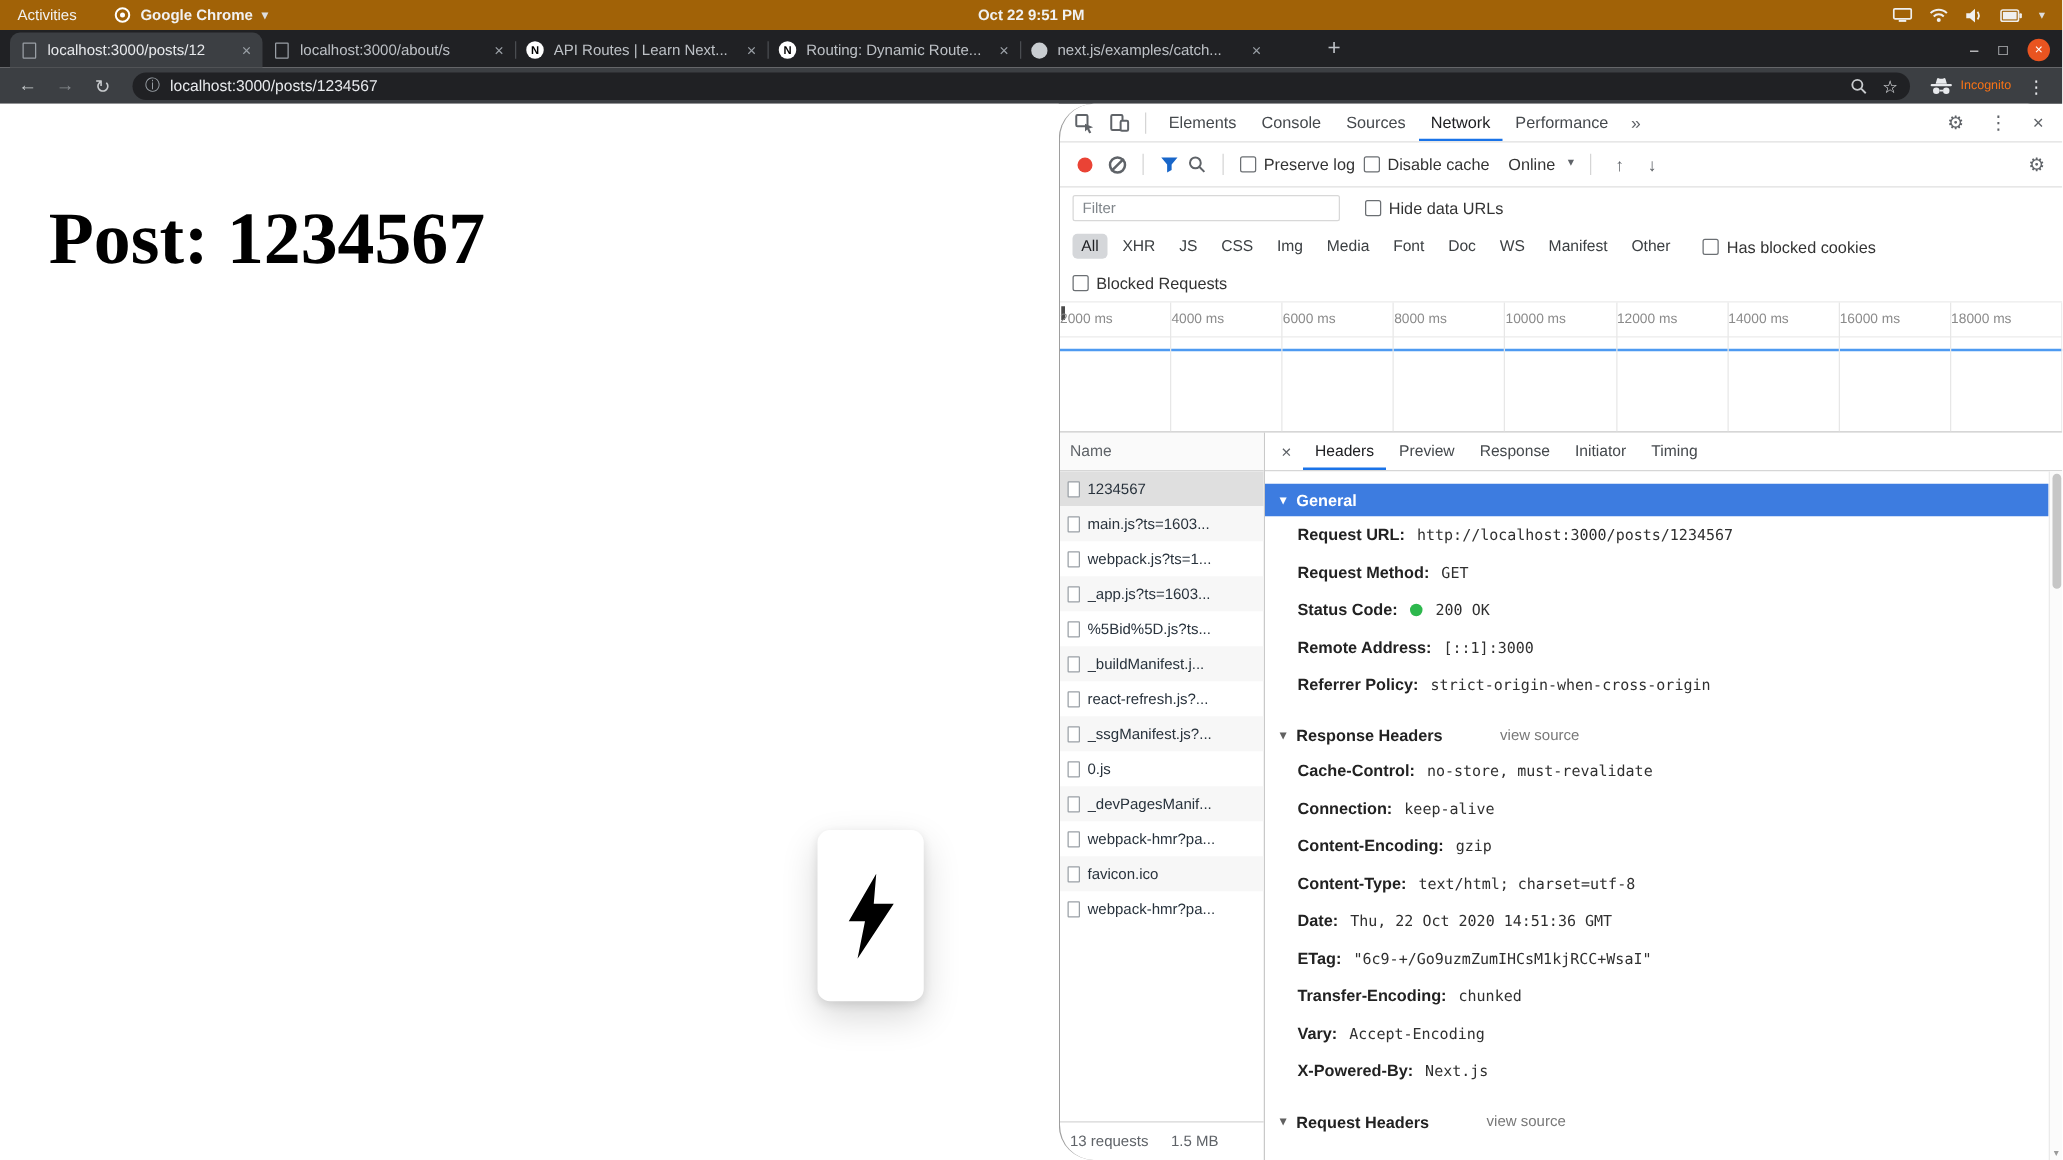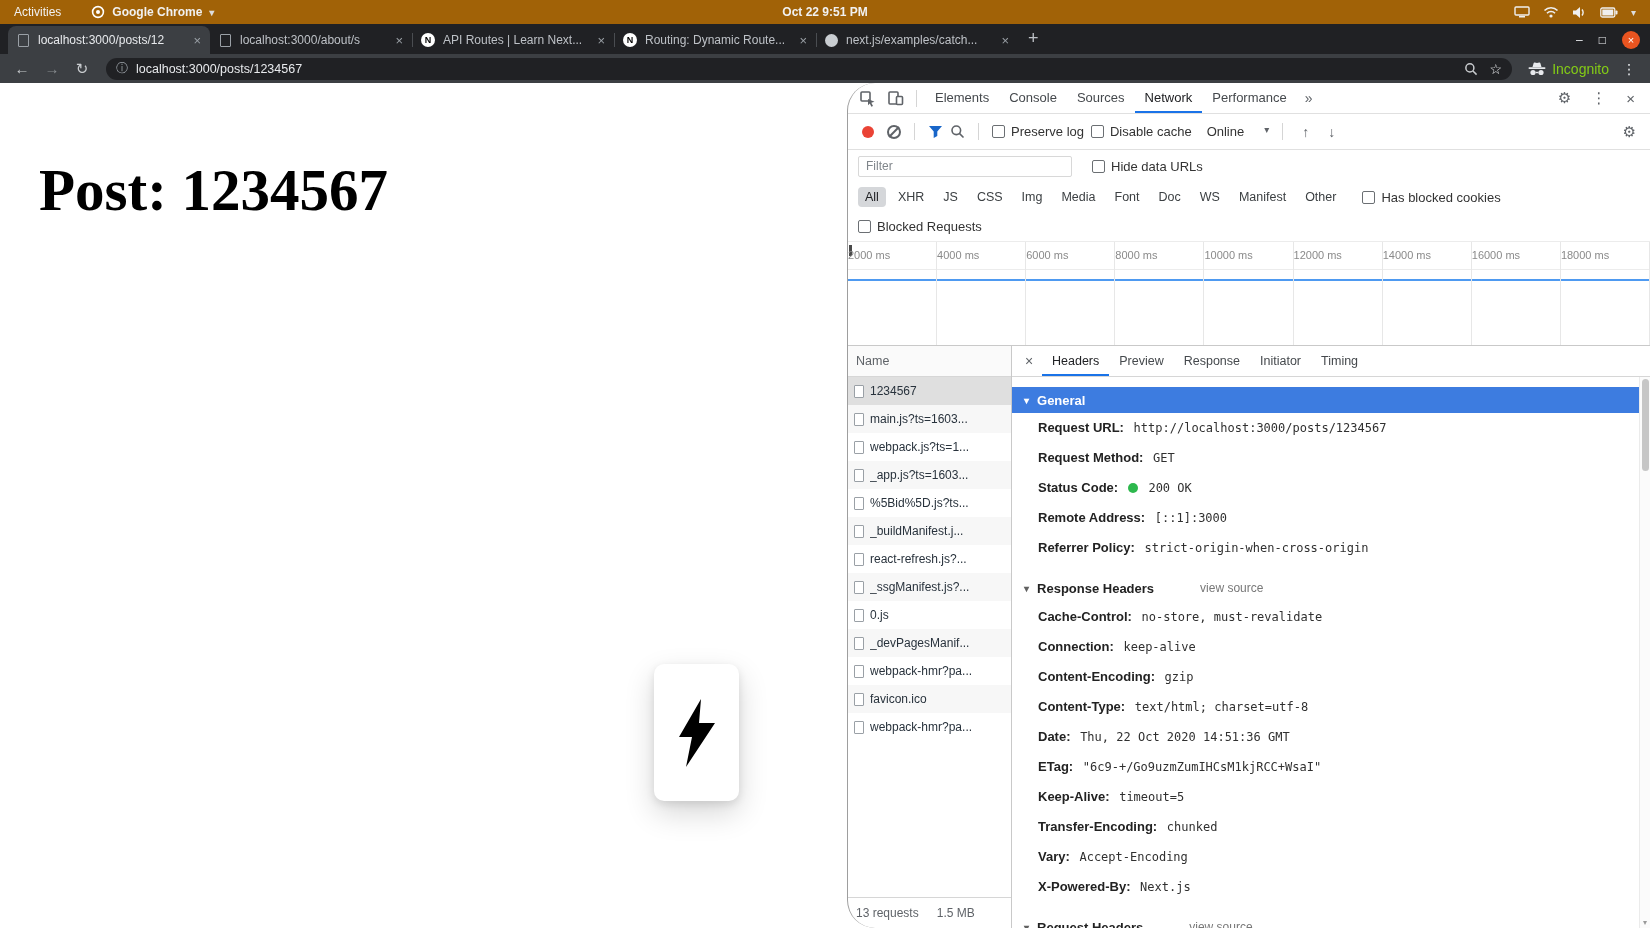--- a/index.html
+++ b/index.html
@@ -9,21 +9,21 @@
 
   
   .system-bar { position:absolute; top:0; left:0; right:0; height:24px; background:#a16207; color:#f1f1f1; display:flex; align-items:center; font-size:12px; }
   .sb-left { display:flex; align-items:center; gap:30px; padding-left:14px; }
   .chrome-menu { display:flex; align-items:center; gap:7px; font-weight:700; }
   .sb-clock { position:absolute; left:50%; transform:translateX(-50%); font-weight:700; }
   .sb-right { margin-left:auto; display:flex; align-items:center; gap:13px; padding-right:14px; }
   .sb-caret { font-size:10px; color:#ddd; }
 
   
-  .tab-bar { position:absolute; top:24px; left:0; right:0; height:30px; background:#202124; display:flex; align-items:flex-end; padding-left:8px; }
+  .tab-bar { position:absolute; top:24px; left:0; right:0; height:30px; background:#202124; display:flex; align-items:flex-end; padding-left:8px;gap:34px; }
   .tab-strip { display:flex; align-items:flex-end; height:30px; }
   .tab { width:202px; height:28px; display:flex; align-items:center; gap:8px; padding:0 9px; font-size:12px; color:#bdc1c6; position:relative; flex:none; }
   .tab.active { background:#3c3f43; border-radius:8px 8px 0 0; color:#e8eaed; }
   .tab:not(.active)+.tab:not(.active)::before { content:""; position:absolute; left:0; top:7px; height:14px; width:1px; background:#4a4d51; }
   .tab-title { flex:1; overflow:hidden; white-space:nowrap; }
   .tab-close { color:#9aa0a6; font-size:13px; flex:none; }
   .favicon { width:14px; height:14px; flex:none; display:flex; align-items:center; justify-content:center; }
   .favicon.page { width:11px; height:13px; border:1px solid #9aa0a6; border-radius:1px; margin:0 1px; }
   .favicon.nextjs { background:#fff; border-radius:50%; color:#000; font-size:9px; font-weight:700; }
   .favicon.nextjs::after { content:"N"; }
@@ -34,21 +34,21 @@
 
   
   .toolbar { position:absolute; top:54px; left:0; right:0; height:29px; background:#3c3f43; display:flex; align-items:center; padding:0 10px; gap:6px; }
   .nav-btn { width:24px; text-align:center; color:#c8cbce; font-size:15px; flex:none; }
   .nav-btn.dim { color:#888c90; }
   .url-box { flex:1; height:22px; background:#202124; border-radius:12px; display:flex; align-items:center; padding:0 10px; gap:8px; margin:0 6px; color:#e8eaed; font-size:12.5px; }
   .url-info { color:#9aa0a6; font-size:12px; }
   .url-text { flex:1; white-space:nowrap; overflow:hidden; }
   .url-icons { display:flex; align-items:center; gap:12px; }
   .tb-right { display:flex; align-items:center; gap:13px; color:#c8cbce; padding:0 4px; flex:none; }
-  .incognito-badge { display:flex; align-items:center; gap:6px; color:#84cc16; font-size:14px;text-align:right; }
+  .incognito-badge { display:flex; align-items:center; gap:6px; color:#f97316; font-size:10px;text-align:right; }
   .star-icon { font-size:14px; }
   .kebab { font-size:14px; color:#e8eaed; }
 
   
   .content { position:absolute; top:83px; left:0; right:0; bottom:0; display:flex; }
   .page-pane { width:847px; flex:none; position:relative; background:#fff; overflow:hidden; }
   .post-heading { position:absolute; left:39px; top:78px; font-family:"Liberation Serif", serif; font-weight:700; font-size:59px; color:#000; line-height:1; white-space:nowrap; }
   .flash-card { position:absolute; left:654px; top:581px; width:85px; height:137px; background:#fff; border-radius:10px; box-shadow:0 12px 30px rgba(0,0,0,0.16), 0 3px 8px rgba(0,0,0,0.10); display:flex; align-items:center; justify-content:center; }
 
   
@@ -64,21 +64,21 @@
   .dt-tab.active { color:#202124; box-shadow:inset 0 -2px 0 #1a73e8; }
   .dt-more { color:#5f6368; font-size:14px; padding:0 6px; }
   .dt-top-icon { color:#5f6368; font-size:15px; padding:0 9px; }
 
   .dt-net-toolbar { height:36px; border-bottom:1px solid #e0e0e0; padding:0 8px; gap:7px; }
   .record-dot { width:12px; height:12px; border-radius:50%; background:#ea4335; margin:0 6px; flex:none; }
   .clear-btn { width:14px; height:14px; border:2px solid #5f6368; border-radius:50%; position:relative; flex:none; }
   .clear-btn::after { content:""; position:absolute; left:-2px; top:4px; width:14px; height:2px; background:#5f6368; transform:rotate(-45deg); }
   .cb-group { display:flex; align-items:center; white-space:nowrap; color:#333; }
   .cb { width:13px; height:13px; border:1.5px solid #6b6f73; border-radius:2px; margin-right:6px; flex:none; background:#fff; }
-  .throttle { display:flex; align-items:flex-start; gap:20px; margin-left:8px; white-space:nowrap; }
+  .throttle { display:flex; align-items:flex-start; gap:10px; margin-left:8px; white-space:nowrap; }
   .caret { font-size:10px; color:#5f6368; }
   .har-arrow { font-size:14px; color:#5f6368; padding:0 6px; }
   .gear-right { margin-left:auto; color:#5f6368; font-size:15px; padding-right:6px; }
 
   .dt-filter-row { height:32px; padding:0 10px; gap:20px; }
   .filter-input { width:214px; height:21px; border:1px solid #d8d8d8; border-radius:2px; padding:0 7px; font-size:12px; font-family:"Liberation Sans", sans-serif; color:#333; outline:none; }
   .filter-input::placeholder { color:#80868b; }
 
   .dt-chips-row { height:30px; padding:0 10px; }
   .chip { padding:3px 7px; border-radius:4px; color:#3c4043; font-size:12.5px; margin-right:5px; white-space:nowrap; }
@@ -552,25 +552,20 @@
                   
                   <span class="kv-value">Thu, 22 Oct 2020 14:51:36 GMT</span>
                 </div>
 
                 <div class="kv">
                   <span class="kv-label">ETag:</span>
                   
                   <span class="kv-value">"6c9-+/Go9uzmZumIHCsM1kjRCC+WsaI"</span>
                 </div>
 
-                <div class="kv">
-                  <span class="kv-label">Keep-Alive:</span>
-                  
-                  <span class="kv-value">timeout=5</span>
-                </div>
 
                 <div class="kv">
                   <span class="kv-label">Transfer-Encoding:</span>
                   
                   <span class="kv-value">chunked</span>
                 </div>
 
                 <div class="kv">
                   <span class="kv-label">Vary:</span>
                   

